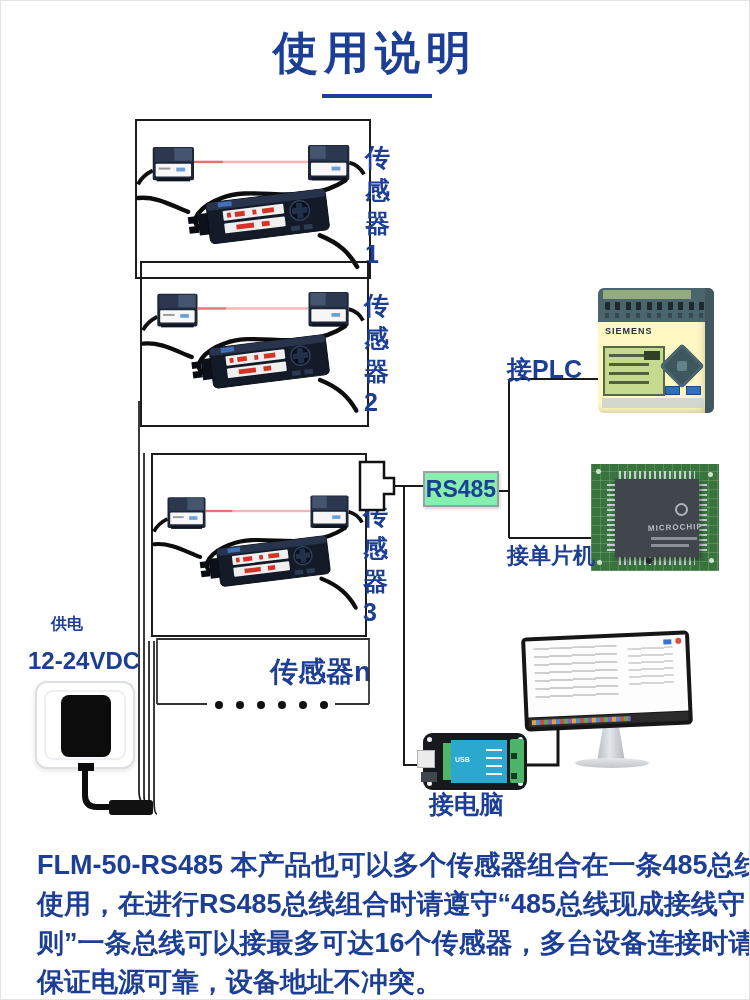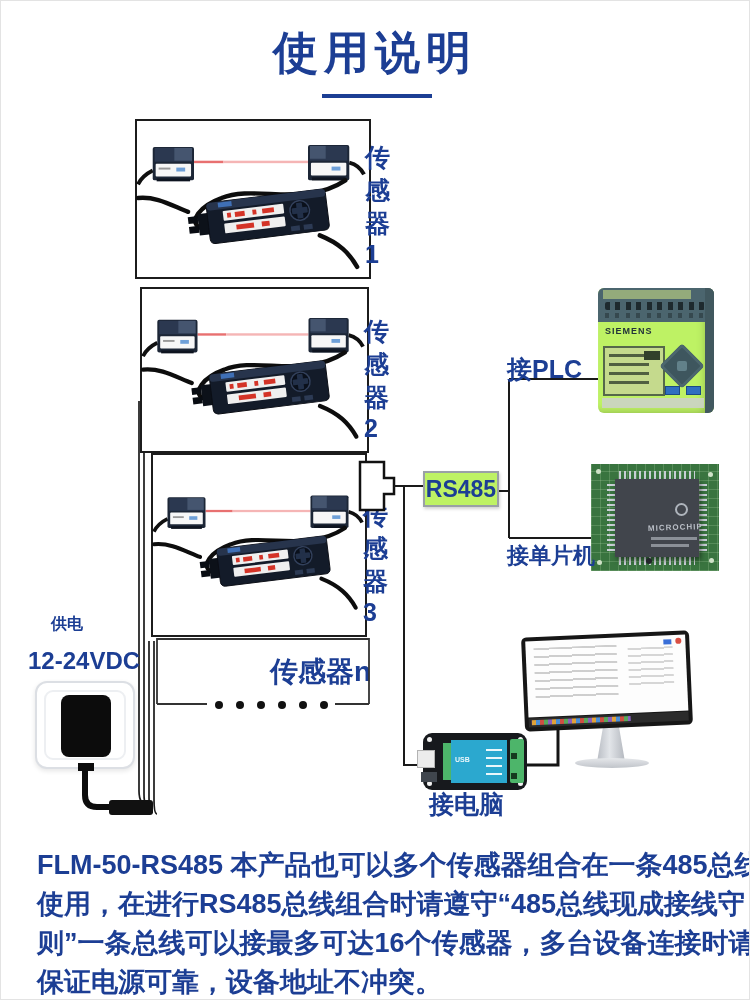--- a/index.html
+++ b/index.html
@@ -14,46 +14,46 @@
   .title-rule{ position:absolute; top:93px; left:321px; width:110px; height:4px;
                background:var(--blue); z-index:5; }
 
   
   #wiring{ position:absolute; left:0; top:0; z-index:3; pointer-events:none; }
 
   
   .sensor-box{ position:absolute; border:2px solid #1c1c1c; z-index:2; display:flex;
                flex-direction:row; align-items:center; }
   #box1{ left:134px; top:118px; width:236px; height:160px; }
-  #box2{ left:139px; top:286px; width:229px; height:166px; }
+  #box2{ left:139px; top:260px; width:229px; height:166px; }
   #box3{ left:150px; top:452px; width:216px; height:184px; }
   .sensor-box svg{ overflow:visible; margin-top:4px; }
   .sensor-label{ margin-top:auto; padding-bottom:8px; color:var(--blue);
                  font-size:25px; font-weight:700; }
   .sensor-n-label{ position:absolute; left:150px; top:652px; width:220px; text-align:right;
                    color:var(--blue); font-size:28px; font-weight:700; z-index:2; }
 
   
-  .rs485{ position:absolute; left:422px; top:470px; width:76px; height:36px; background:#bef264;
+  .rs485{ position:absolute; left:422px; top:470px; width:76px; height:36px; background:#86efac;
           border:2px solid #9aa0a6; box-shadow:1px 2px 3px rgba(0,0,0,.18); z-index:4;
           display:flex; align-items:center; justify-content:center;
           font-size:23px; font-weight:800; color:var(--blue); }
 
   
   .lbl{ position:absolute; color:var(--blue); font-weight:700; z-index:5; white-space:nowrap; }
   #lbl-plc{ left:506px; top:352px; font-size:25px; }
   #lbl-mcu{ left:506px; top:540px; font-size:22px; }
   #lbl-usb{ left:404px; top:704px; font-size:23px; }
   #lbl-pc{ left:428px; top:787px; font-size:25px; }
   #lbl-power1{ left:50px; top:613px; font-size:16px; }
   #lbl-power2{ left:27px; top:646px; font-size:24px; }
 
   
   .plc{ position:absolute; left:597px; top:287px; width:116px; height:125px; z-index:4;
-        background:#bef264; border-radius:6px;
+        background:#fef9c3; border-radius:6px;
         box-shadow:inset -8px 0 10px rgba(0,0,0,.28), inset 0 2px 2px rgba(255,255,255,.25); }
   .plc-rail{ position:absolute; right:0; top:0; width:9px; height:100%; background:#41585f;
              border-radius:0 6px 6px 0; }
   .plc-topstrip{ position:absolute; top:0; left:0; right:0; height:34px; background:#4b656e;
                  border-radius:6px 6px 0 0; }
   .plc-sticker{ position:absolute; top:2px; left:5px; width:88px; height:9px; background:#9cb37c; opacity:.9; }
   .plc-terms{ position:absolute; top:14px; left:7px; width:100px; height:8px; border-radius:2px;
               background:repeating-linear-gradient(90deg,#1e2a2e 0 5px,rgba(0,0,0,0) 5px 10.5px); }
   .plc-terms2{ position:absolute; top:25px; left:7px; width:100px; height:5px; opacity:.7;
                background:repeating-linear-gradient(90deg,#2c3c41 0 4px,rgba(0,0,0,0) 4px 10.5px); }

